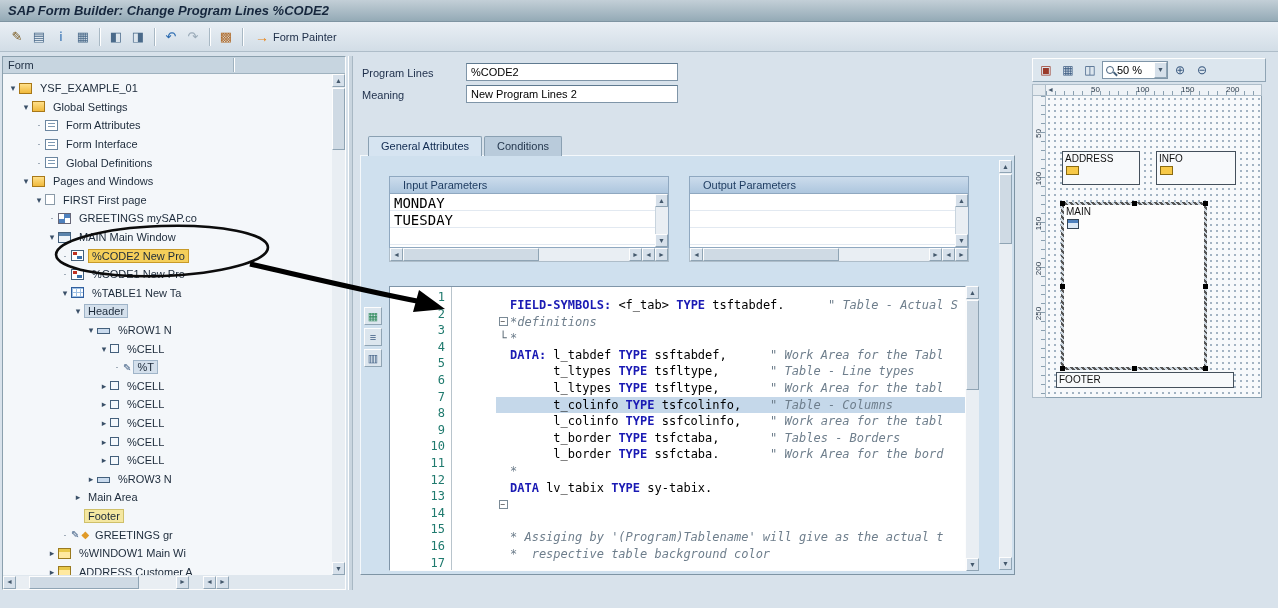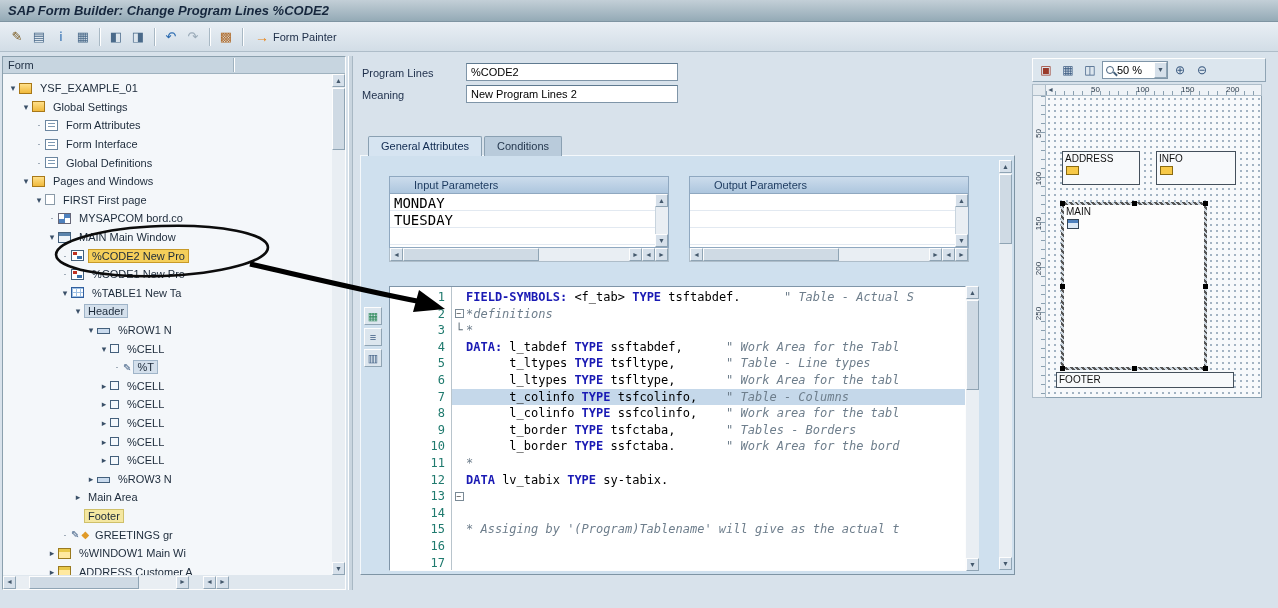--- a/index.html
+++ b/index.html
@@ -85,39 +85,39 @@
   .tabstrip{position:absolute;left:368px;top:136px;height:20px;display:flex;gap:2px;z-index:2;}
   .tab{padding:3px 12px 2px;border:1px solid #8aa0b2;border-bottom:none;background:#b9cbdb;
     color:#24374e;border-radius:2px 2px 0 0;cursor:default;}
   .tab.active{background:#d6e4f1;color:#102a50;position:relative;top:0;height:20px;}
   .main-box{position:absolute;left:360px;top:155px;width:655px;height:420px;background:#cfe0ee;
     border:1px solid;border-color:#f4f8fb #7e94a4 #7e94a4 #f4f8fb;}
   
   .pgroup{position:absolute;width:280px;height:100px;}
   .pg-in{left:28px;top:20px;} .pg-out{left:328px;top:20px;}
   .pg-head{height:18px;background:linear-gradient(#ccdcec,#adc6de);border:1px solid #8fa8c0;
-    display:flex;align-items:center;padding-left:24px;color:#1c3a5f;}
+    display:flex;align-items:center;padding-left:13px;color:#1c3a5f;}
   .pg-body{position:relative;height:54px;background:#fff;border:1px solid #8fa8c0;border-top:none;}
   .pg-table{position:absolute;left:0;top:0;right:13px;bottom:0;font-family:"DejaVu Sans Mono",monospace;font-size:14px;}
   .prow{height:17px;border-bottom:1px solid #e2e9f1;padding:1px 4px;color:#000;}
   .pg-vscroll{position:absolute;right:0;top:0;bottom:0;width:13px;background:#e9eef3;border-left:1px solid #c8d4de;}
   .pg-vscroll .sb{position:absolute;left:-1px;} .pgv-up{top:0;} .pgv-dn{bottom:0;}
   .pg-hscroll{height:14px;display:flex;align-items:center;background:#dfe7ee;border:1px solid #aebdc9;border-top:none;}
   .pg-track{position:relative;flex:1;height:13px;}
   .pg-th{position:absolute;left:0;top:0;width:60%;height:13px;}
   
   .ed-tools{position:absolute;left:3px;top:151px;width:20px;display:flex;flex-direction:column;gap:3px;}
   .ed-tools button{width:18px;height:18px;background:#dce6ee;border:1px solid;
     border-color:#fdfdfd #8fa4b4 #8fa4b4 #fdfdfd;font-size:11px;line-height:14px;cursor:default;padding:0;}
   .editor{position:absolute;left:28px;top:130px;width:577px;height:285px;background:#fff;
     border:1px solid;border-color:#7f95a8 #fdfdfd #fdfdfd #7f95a8;overflow:hidden;
     font-family:"DejaVu Sans Mono",monospace;font-size:12px;display:flex;}
   .ed-gutter{width:62px;flex:none;border-right:1px solid #b8c4cc;padding:2px 6px 0 0;text-align:right;color:#1f7a6e;}
   .lnum{height:16.6px;line-height:16.6px;}
-  .ed-code{flex:1;padding-top:2px;overflow:hidden;}
+  .ed-code{flex:1;padding-top:10px;overflow:hidden;margin-left:44px;}
   .cline{height:16.6px;line-height:16.6px;white-space:pre;display:flex;}
   .cline.csel{background:#c5d8ea;}
   .fold{width:14px;flex:none;display:inline-flex;align-items:center;justify-content:center;color:#5a6a76;}
   .fold-box{display:inline-block;width:9px;height:9px;border:1px solid #7a8a96;font-size:8px;line-height:7px;text-align:center;color:#333;background:#fff;}
   .tk-kw{color:#1a1ab4;font-weight:bold;}
   .tk-id{color:#000;}
   .tk-cm{color:#6e7e8c;font-style:italic;}
   .ed-vscroll{position:absolute;left:605px;top:130px;width:13px;height:285px;background:#e9eef3;}
   .ed-vscroll .sb{position:absolute;left:0;} .edv-up{top:0;} .edv-dn{bottom:0;}
   .edv-th{position:absolute;left:0;top:14px;width:13px;height:90px;}
@@ -234,21 +234,21 @@
         <span class="tlab">Pages and Windows</span>
       </div>
       <div class="tree-row" style="padding-left: 30px;">
         <span class="exp">▾</span>
         <span class="ti ti-page"></span>
         <span class="tlab">FIRST First page</span>
       </div>
       <div class="tree-row" style="padding-left: 43px;">
         <span class="exp">·</span>
         <span class="ti ti-image"></span>
-        <span class="tlab">MYSAPCOM bord.co</span>
+        <span class="tlab">GREETINGS mySAP.co</span>
       </div>
       <div class="tree-row" style="padding-left: 43px;">
         <span class="exp">▾</span>
         <span class="ti ti-window"></span>
         <span class="tlab">MAIN Main Window</span>
       </div>
       <div class="tree-row" style="padding-left: 56px;">
         <span class="exp">·</span>
         <span class="ti ti-code"></span>
         <span class="tlab hl-sel">%CODE2 New Pro</span>
@@ -455,20 +455,21 @@
         <div class="cline"><span class="fold"> </span><span class="tk-id">      l_ltypes </span><span class="tk-kw">TYPE</span><span class="tk-id"> tsfltype,</span><span class="tk-cm">       " Work Area for the tabl</span></div>
         <div class="cline csel"><span class="fold"> </span><span class="tk-id">      t_colinfo </span><span class="tk-kw">TYPE</span><span class="tk-id"> tsfcolinfo,</span><span class="tk-cm">    " Table - Columns</span></div>
         <div class="cline"><span class="fold"> </span><span class="tk-id">      l_colinfo </span><span class="tk-kw">TYPE</span><span class="tk-id"> ssfcolinfo,</span><span class="tk-cm">    " Work area for the tabl</span></div>
         <div class="cline"><span class="fold"> </span><span class="tk-id">      t_border </span><span class="tk-kw">TYPE</span><span class="tk-id"> tsfctaba,</span><span class="tk-cm">       " Tables - Borders</span></div>
         <div class="cline"><span class="fold"> </span><span class="tk-id">      l_border </span><span class="tk-kw">TYPE</span><span class="tk-id"> ssfctaba.</span><span class="tk-cm">       " Work Area for the bord</span></div>
         <div class="cline"><span class="fold"> </span><span class="tk-cm">*</span></div>
         <div class="cline"><span class="fold"> </span><span class="tk-kw">DATA</span><span class="tk-id"> lv_tabix </span><span class="tk-kw">TYPE</span><span class="tk-id"> sy-tabix.</span></div>
         <div class="cline"><span class="fold"><span class="fold-box">−</span></span></div>
         <div class="cline"><span class="fold"> </span></div>
         <div class="cline"><span class="fold"> </span><span class="tk-cm">* Assiging by '(Program)Tablename' will give as the actual t</span></div>
+        <div class="cline"><span class="fold"> </span><span class="tk-cm">*  respective table background color</span></div>
       </div>
   </div>
   <div class="ed-vscroll">
     <button class="sb edv-up">▲</button>
     <span class="thumb edv-th"></span>
     <button class="sb edv-dn">▼</button>
   </div>
 
   <div class="box-vscroll">
     <button class="sb bv-up">▲</button>

